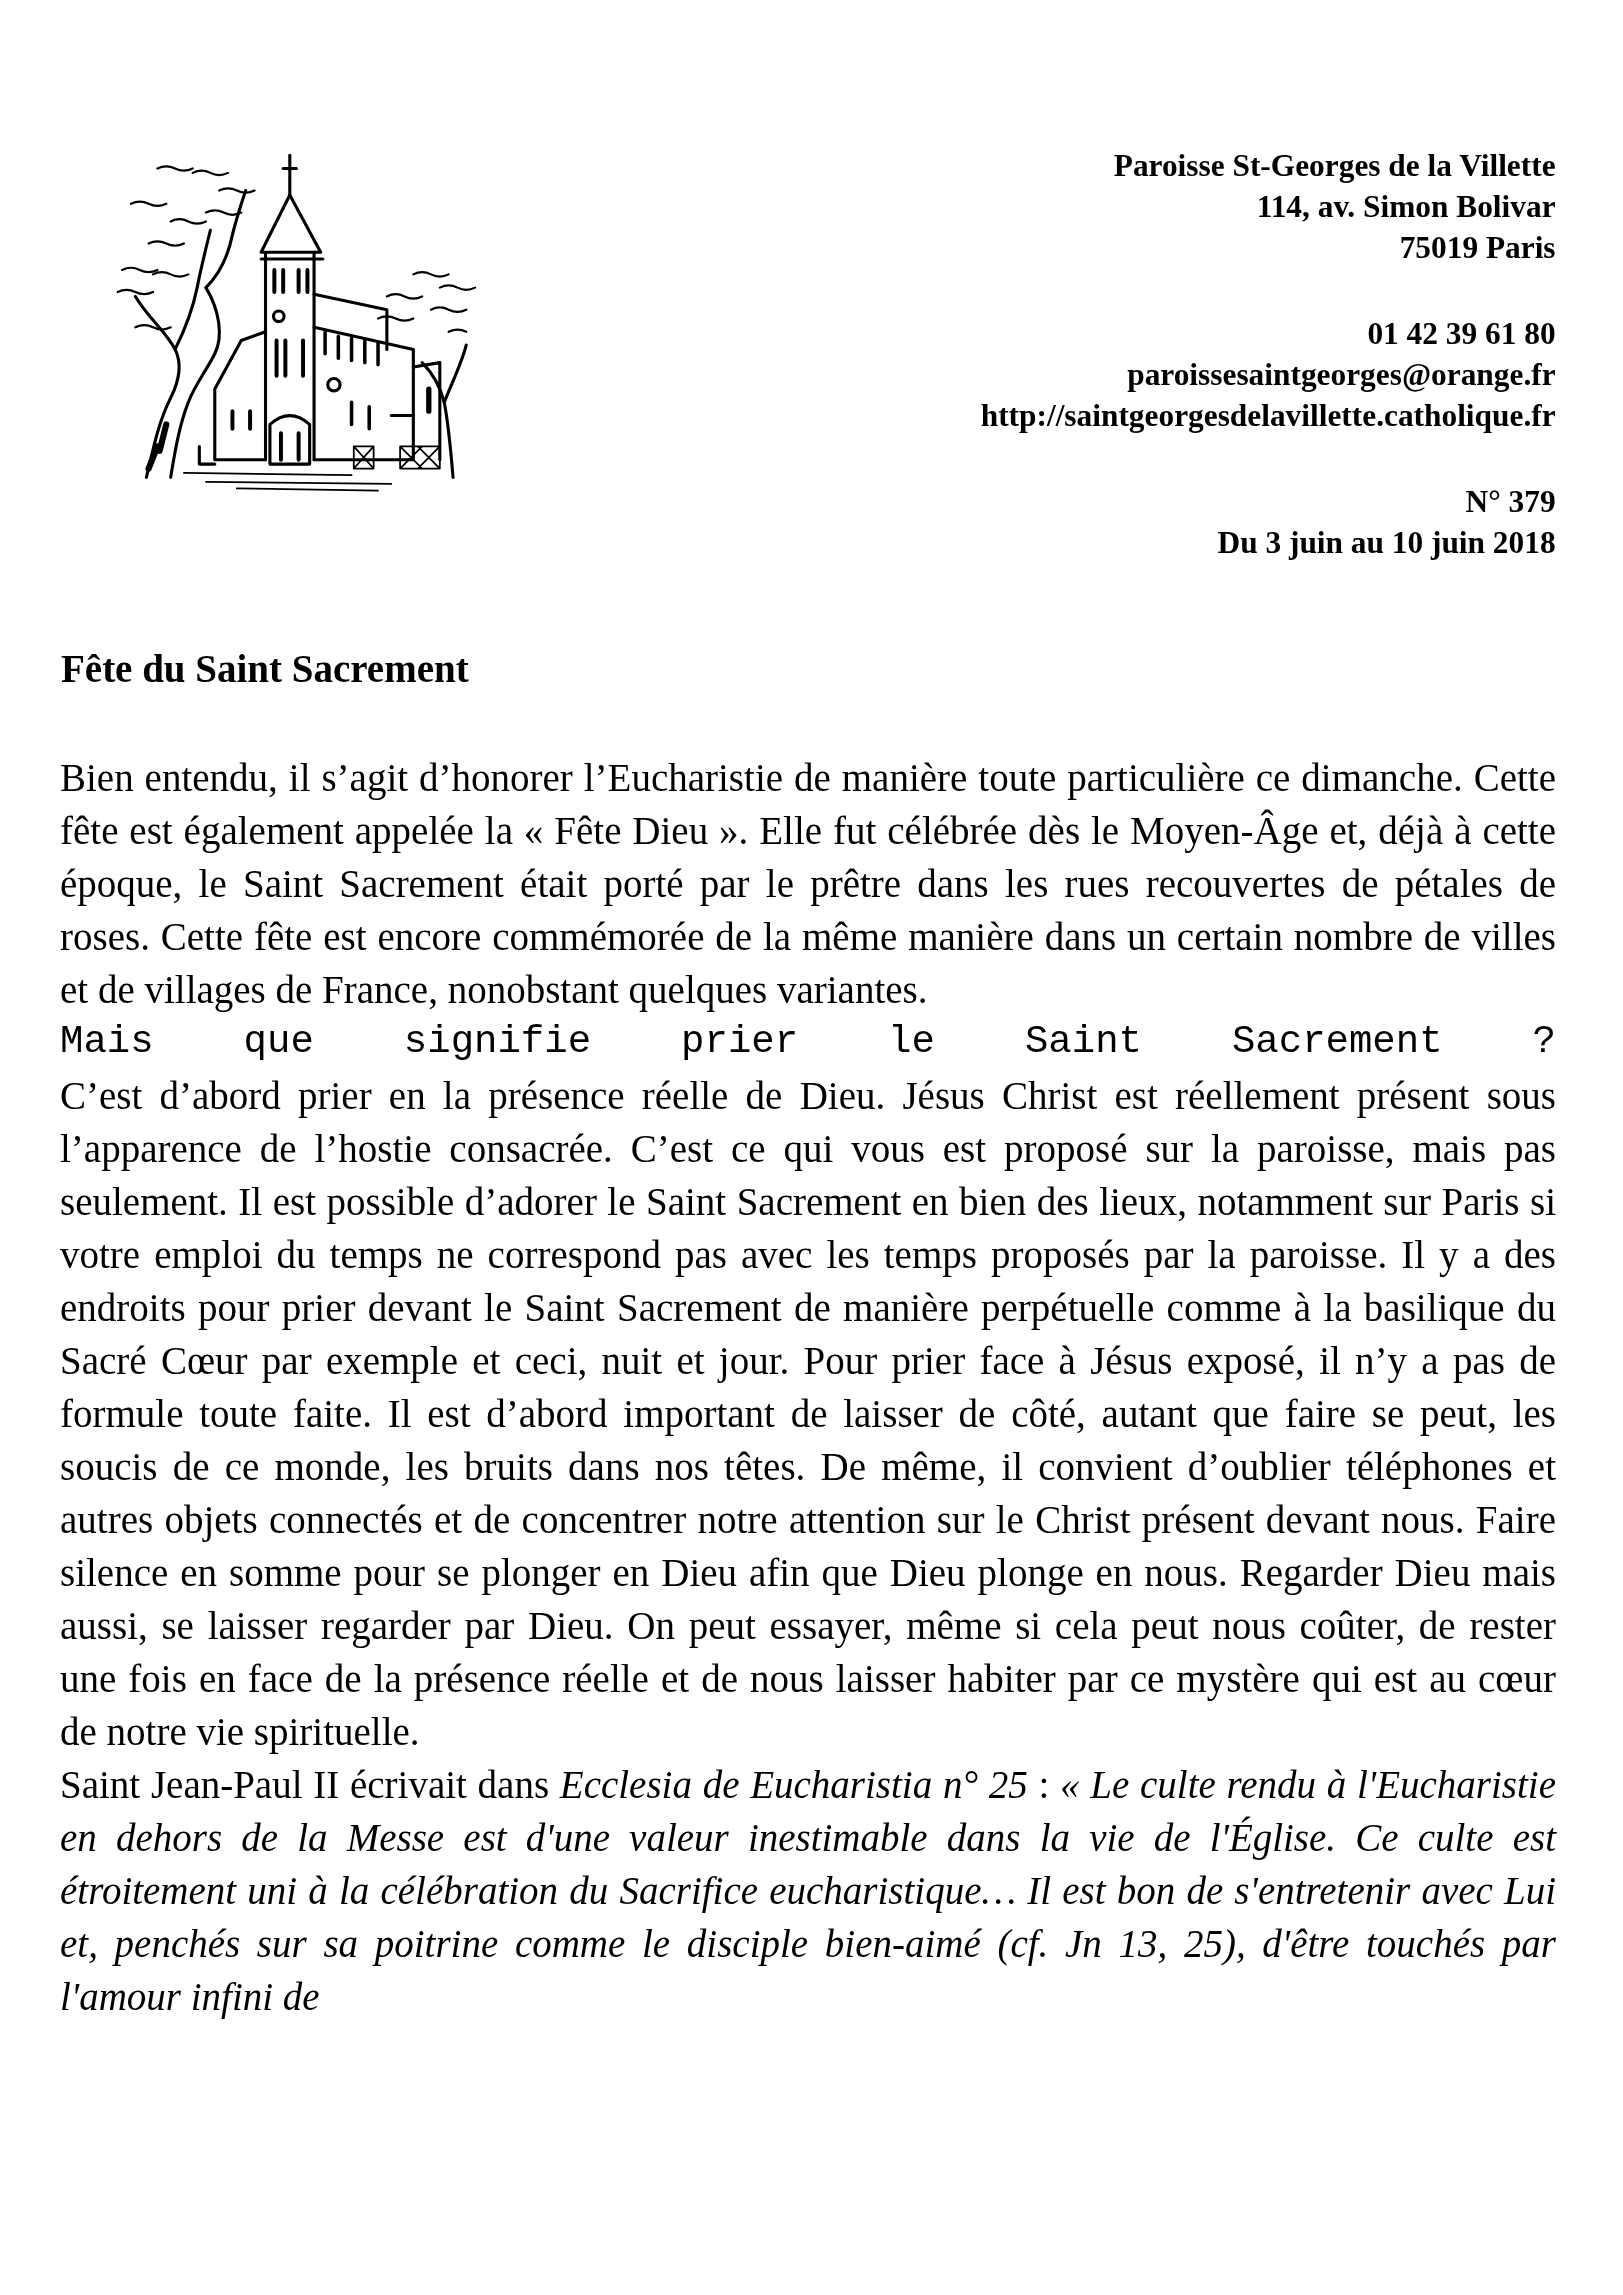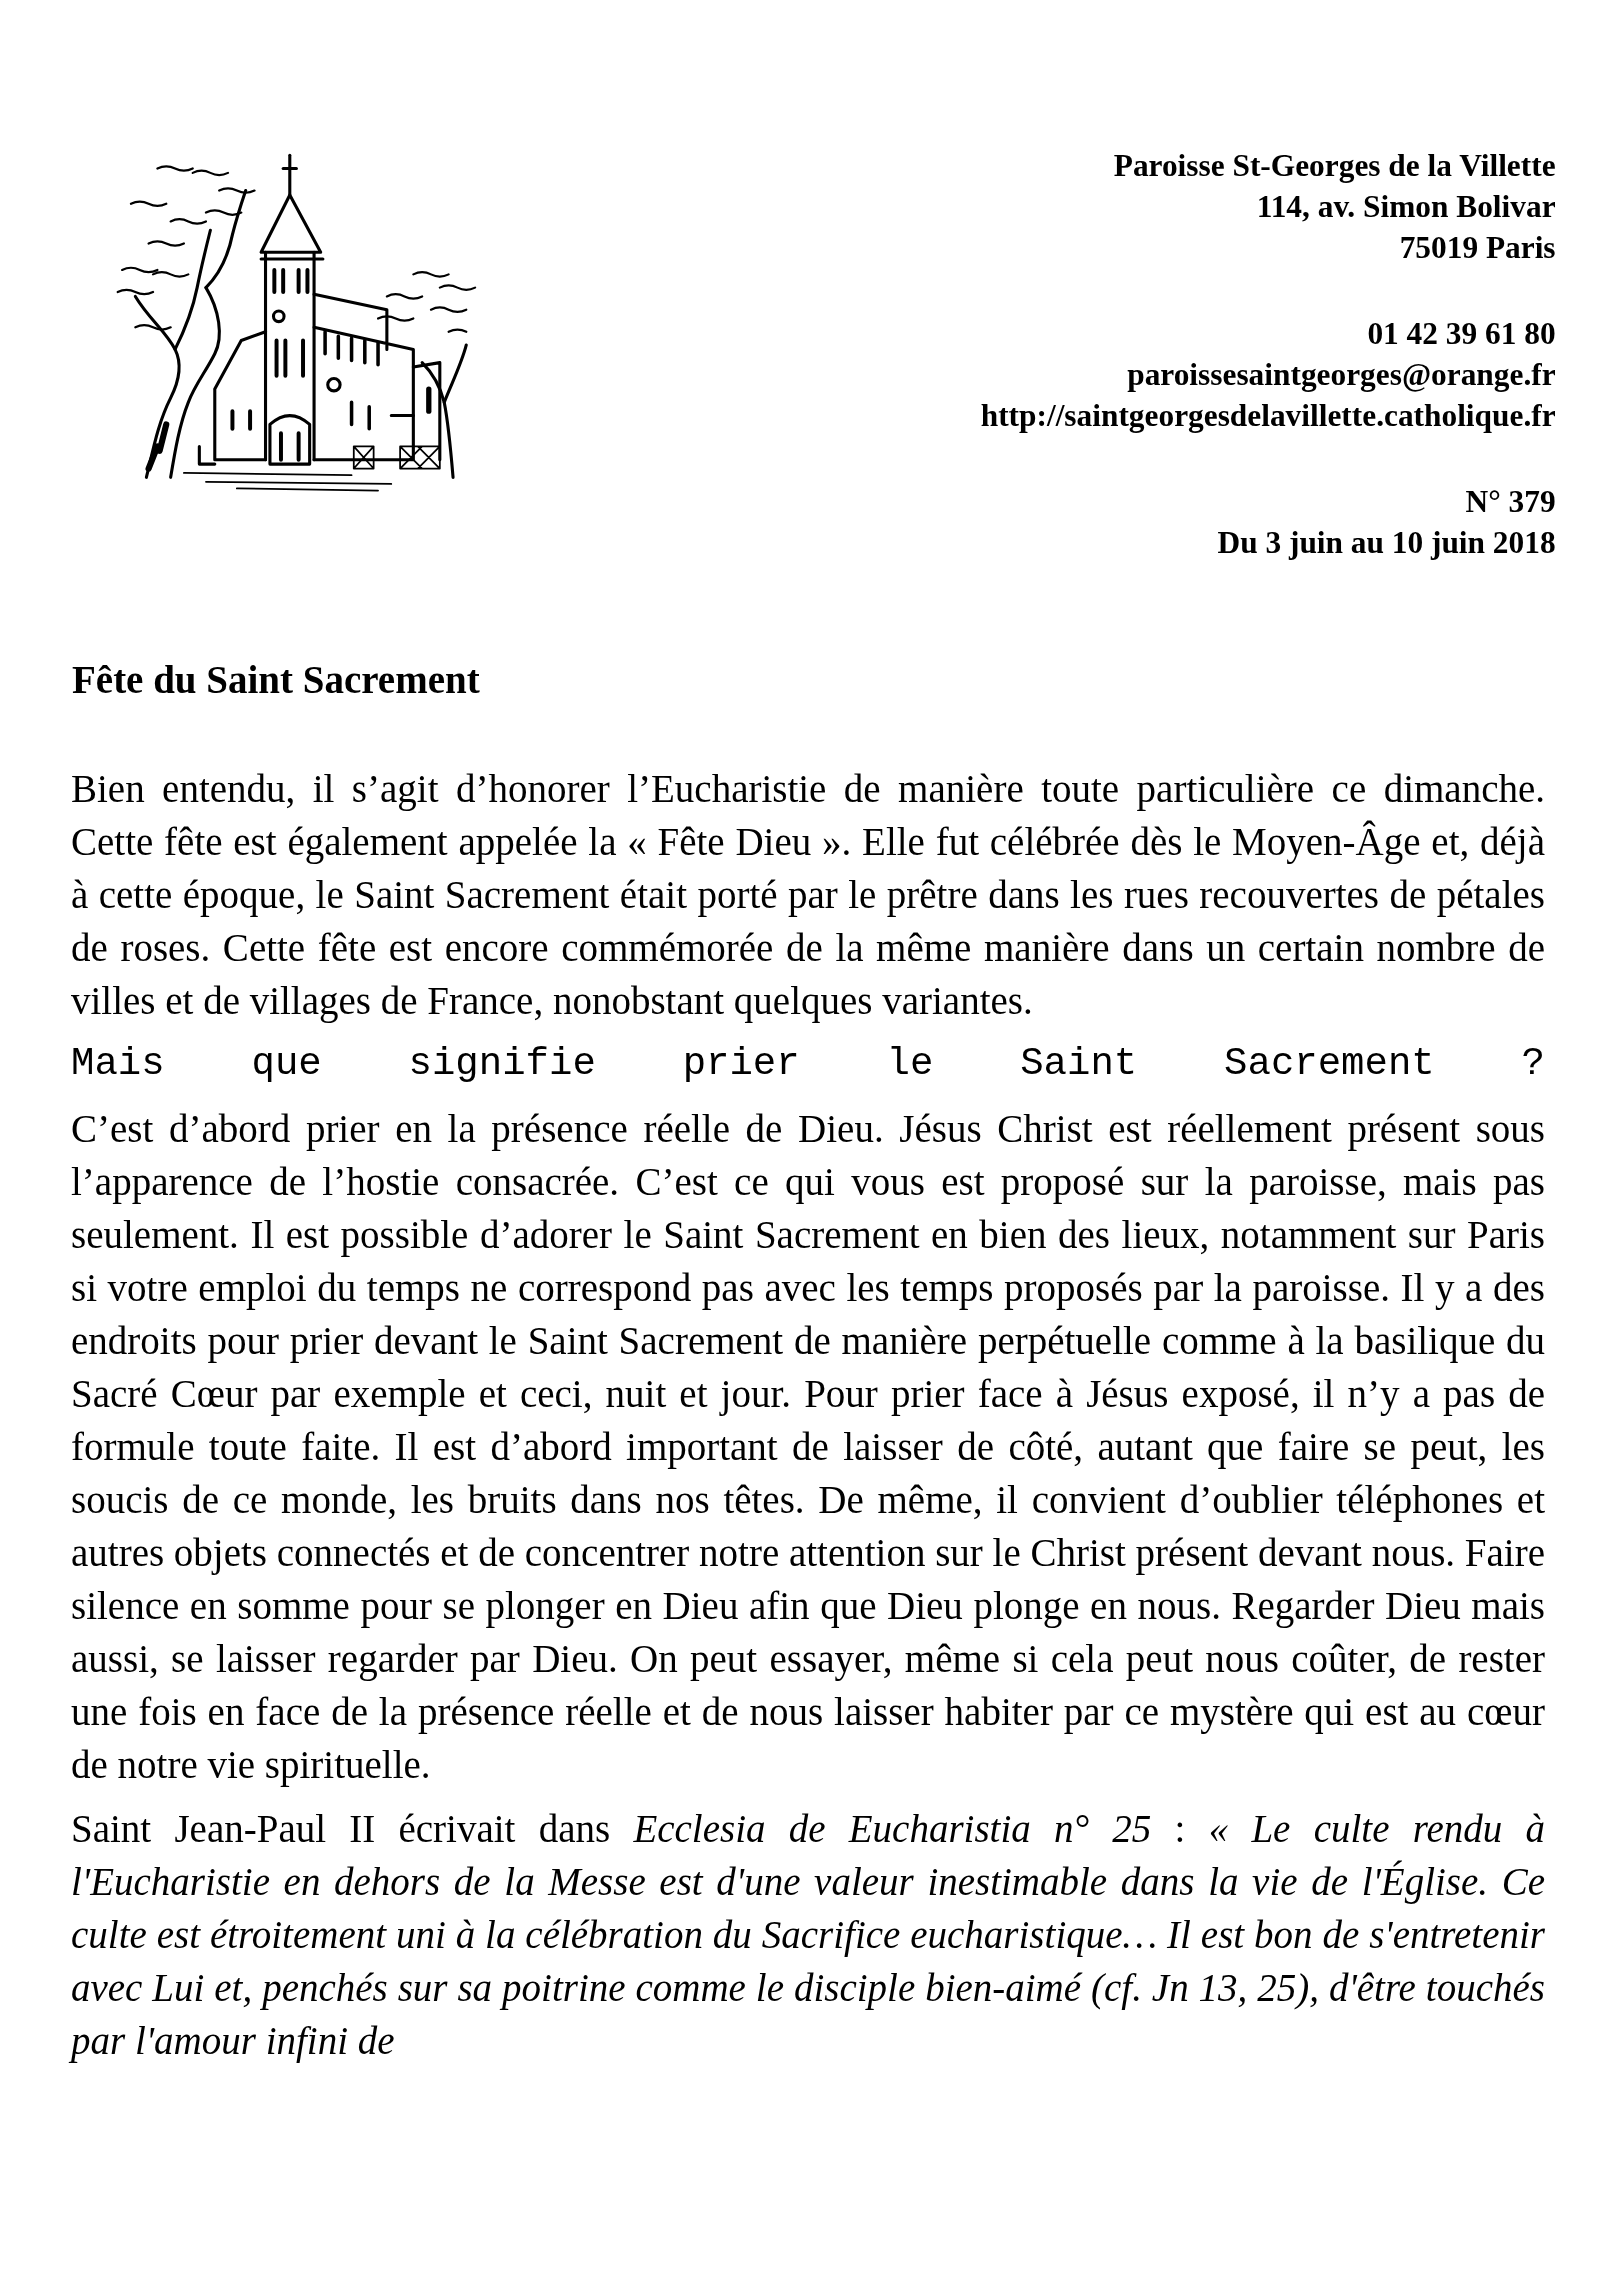--- a/index.html
+++ b/index.html
@@ -35,33 +35,33 @@
     transform-origin: right top;
   }
   .header-block .gap { height: 45px; }
   .title {
     position: absolute;
     left: 60px;
     top: 643px;
     font-weight: bold;
     font-size: 39px;
     line-height: 49px;
-    margin: 12px;
+    margin: 1px;
   }
   .body-text {
     position: absolute;
     left: 60px;
     top: 751px;
     width: 1496px;
     font-size: 39px;
     line-height: 53px;
     text-align: justify;
   }
   .body-text p {
-    margin: 11px;
+    margin: 0;
   }
   .body-text .forced-justify {
     text-align-last: justify;
     font-family: Liberation Mono, monospace;
   }
   .body-text em { font-style: italic; }
 </style>
 </head>
 <body>
 

